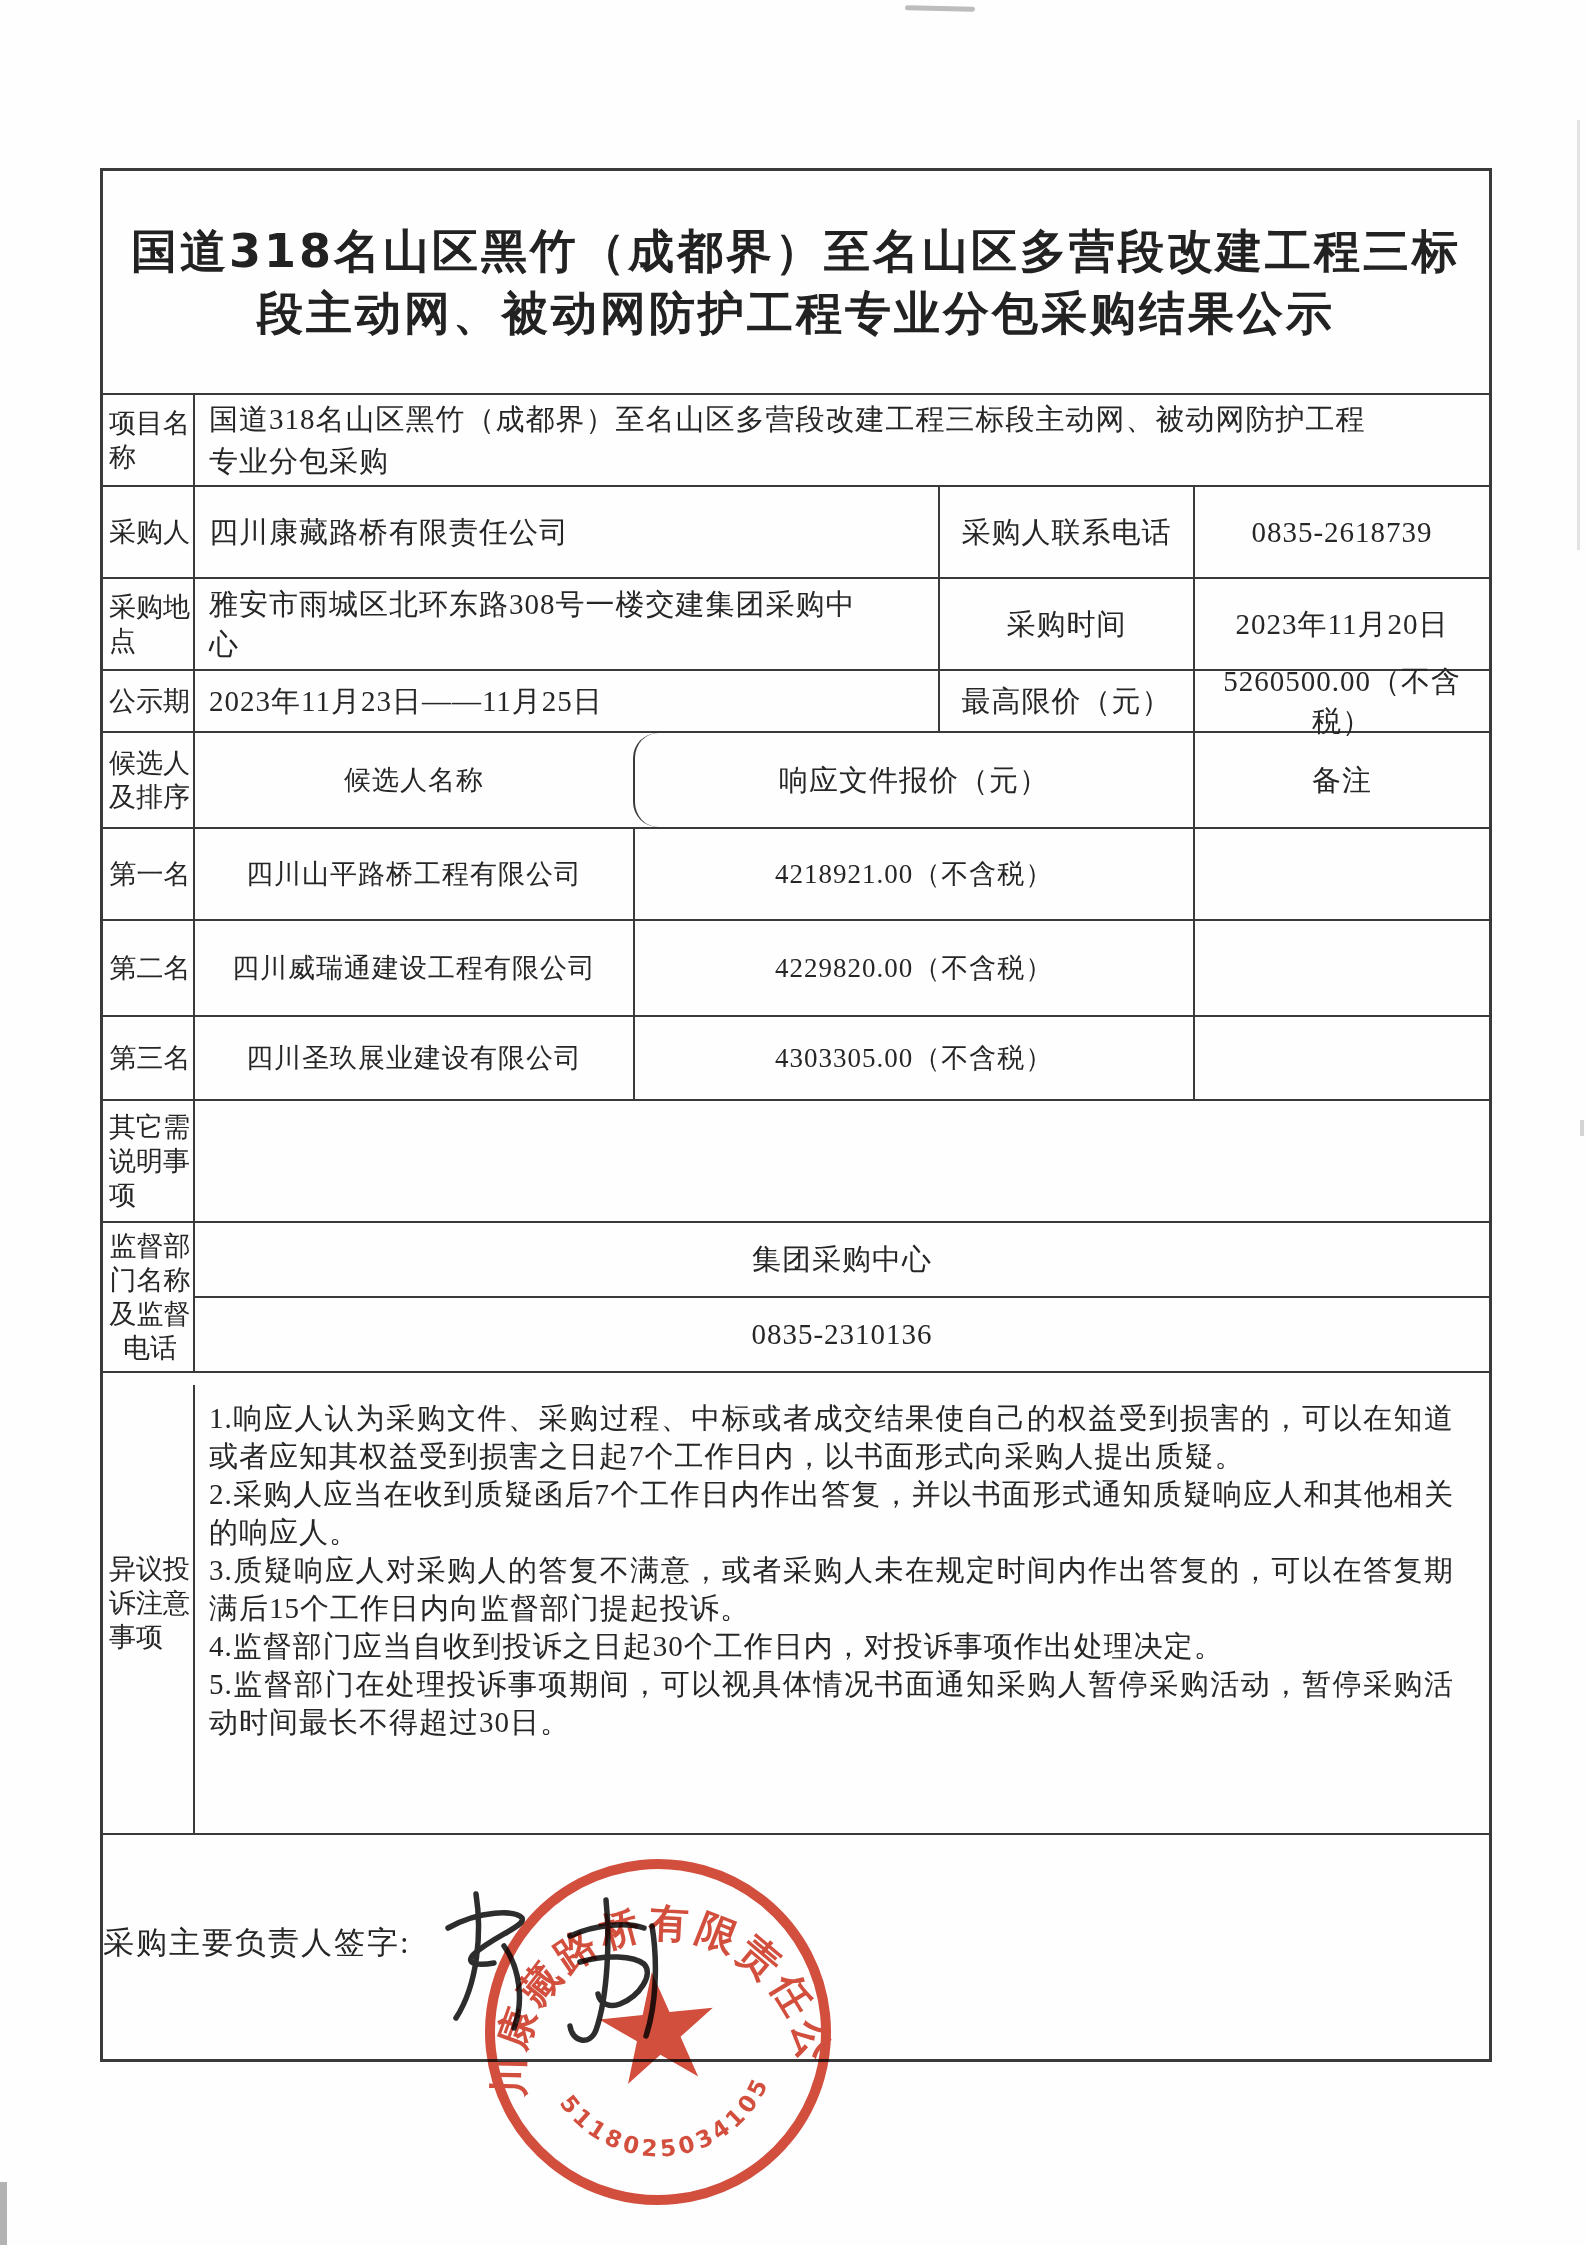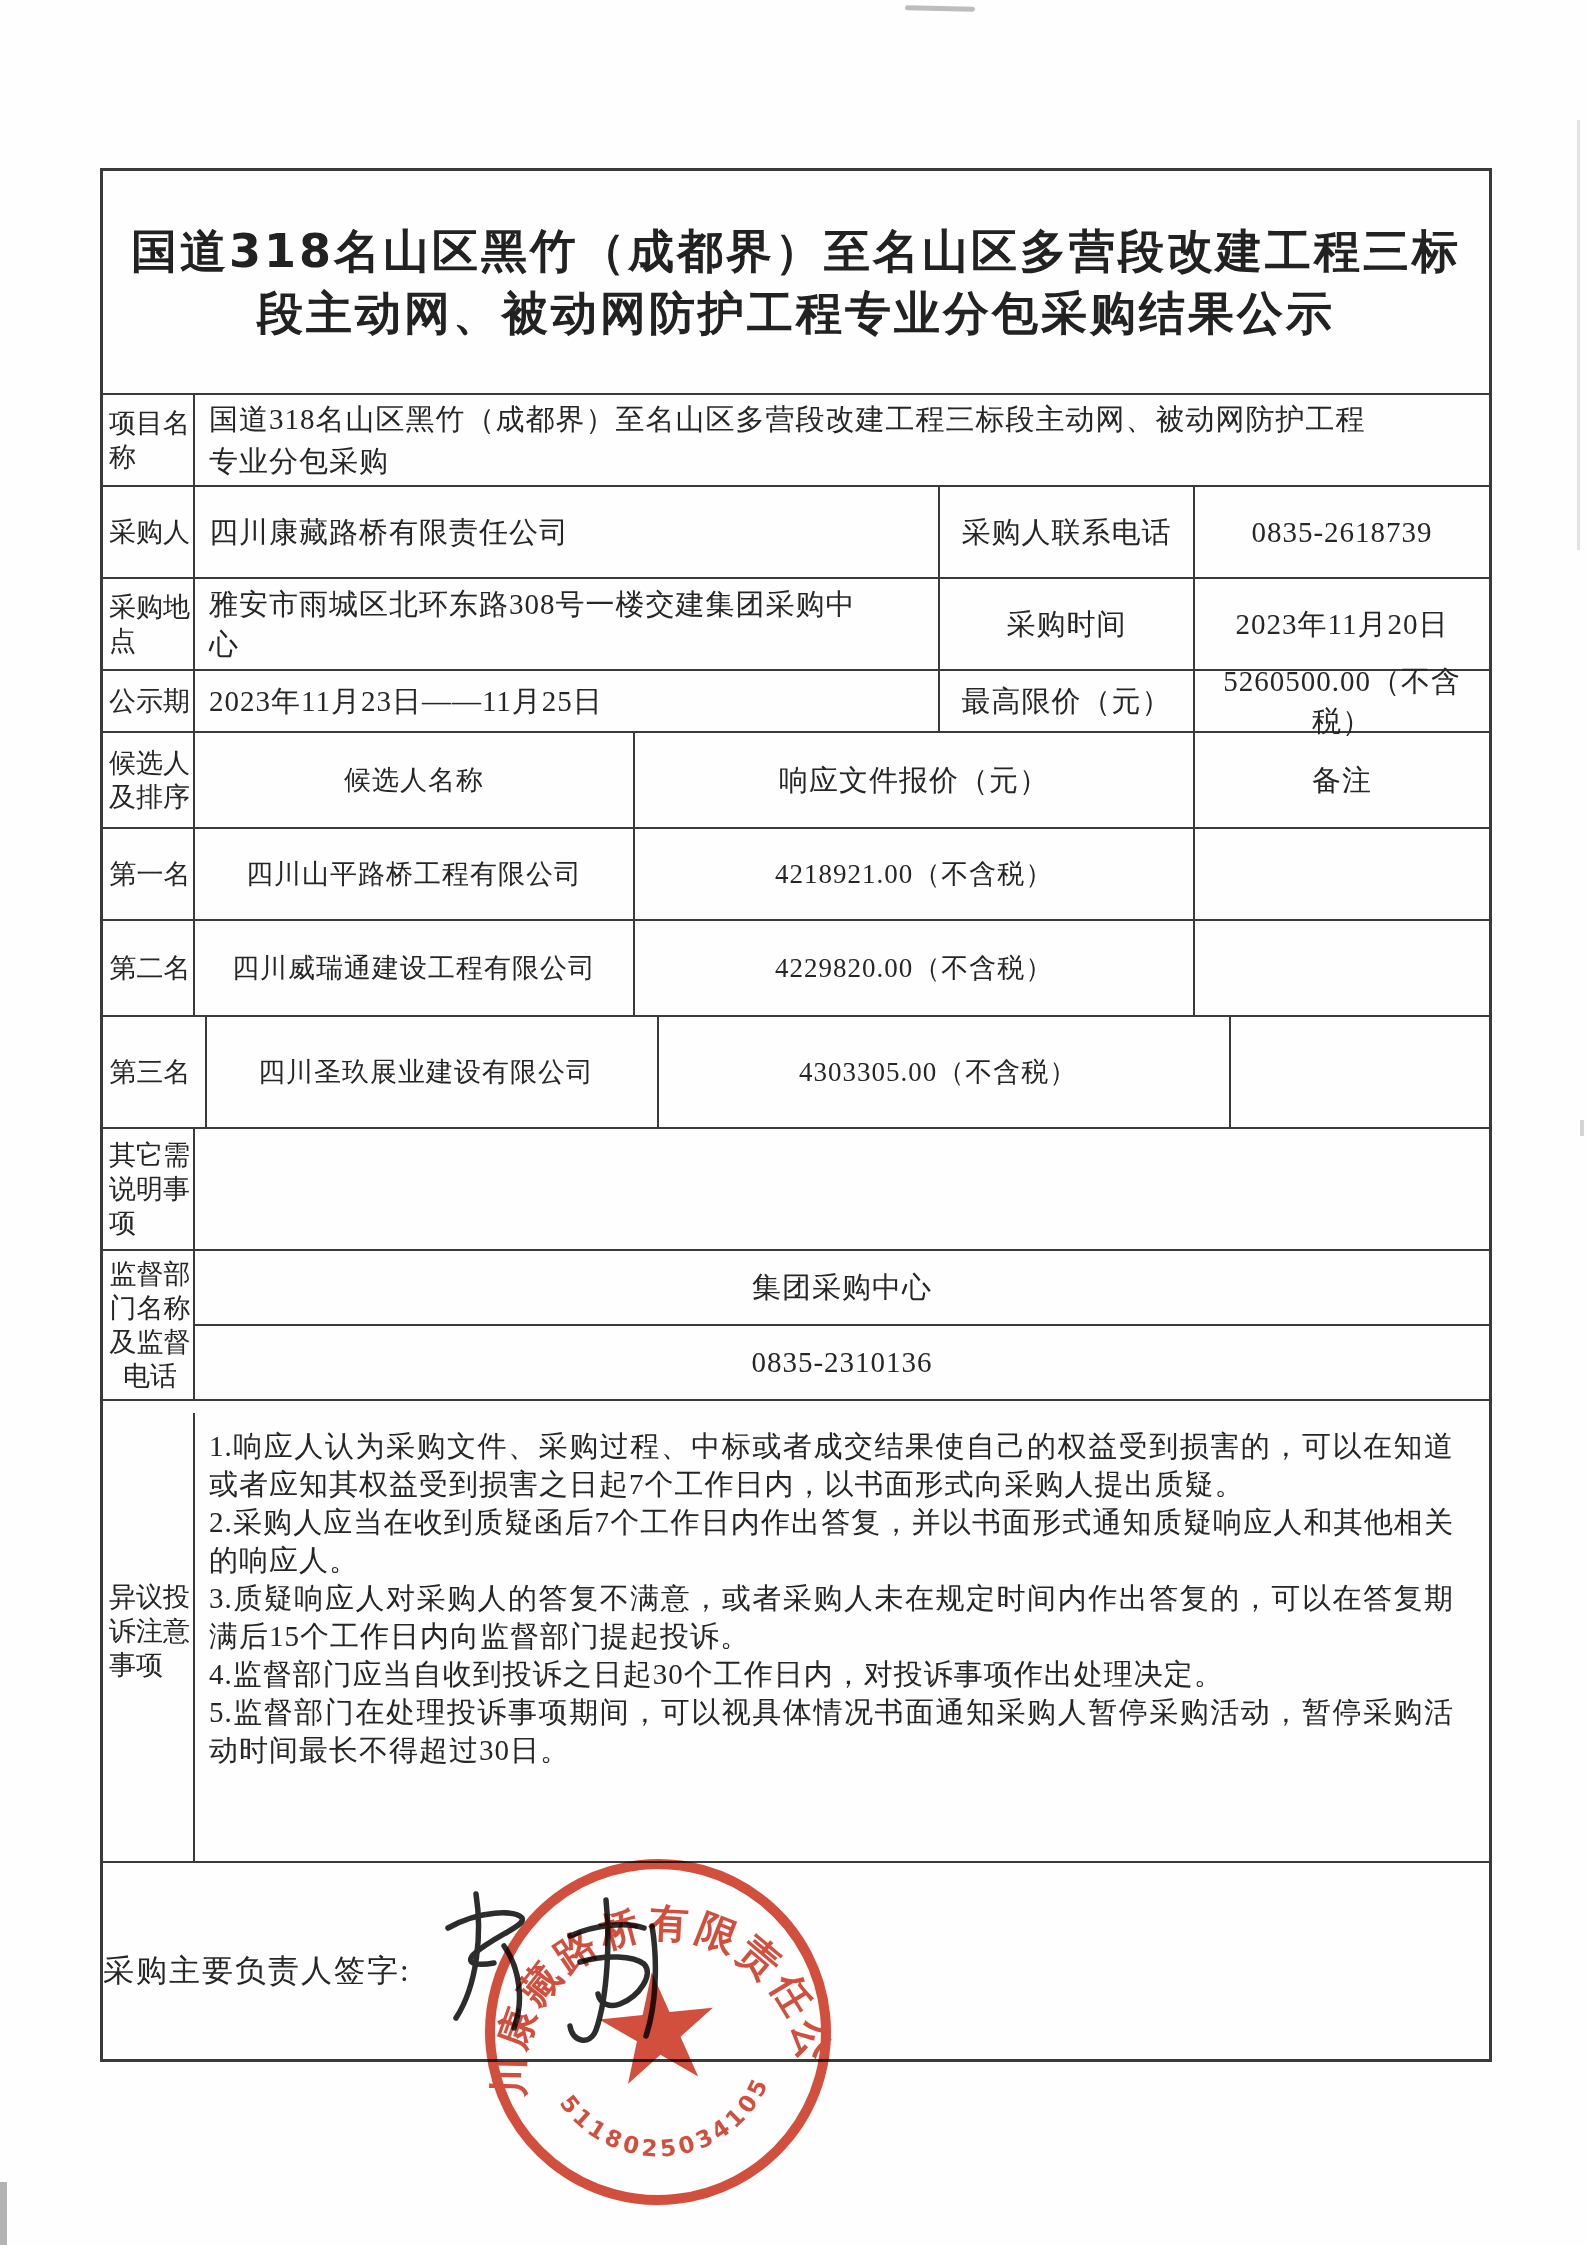--- a/index.html
+++ b/index.html
@@ -33,21 +33,21 @@
 
   
   .h-title{height:222px;}
   .h-proj{height:92px;}
   .h-pur{height:92px;}
   .h-loc{height:92px;}
   .h-pub{height:62px;}
   .h-chead{height:96px;}
   .h-c1{height:92px;}
   .h-c2{height:96px;}
-  .h-c3{height:112px;gap:12px;}
+  .h-c3{height:84px;}
   .h-other{height:122px;}
   .h-sup{height:150px;}
   .h-obj{height:462px;}
   .h-sign{height:218px;}
 
   .title-row{display:flex;align-items:center;justify-content:center;}
   .doc-title{width:1344px;margin:0 auto;text-align:center;
              font-family:"DejaVu Sans","Liberation Sans",sans-serif;font-weight:700;
              font-size:46px;letter-spacing:3px;line-height:62px;color:#222;}
 
@@ -120,21 +120,21 @@
       <div class="cell c-wide plain-val">2023年11月23日——11月25日</div>
       <div class="cell c-attr">最高限价（元）</div>
       <div class="cell c-last">5260500.00（不含税）</div>
     </div>
 
     <div class="r h-chead">
       <div class="cell lab no-bl">
           <span class="wrap">候选人及排序</span>
         </div>
       <div class="cell c-name">候选人名称</div>
-      <div class="cell c-price" style="font-size:29px;">响应文件报价（元）</div>
+      <div class="cell c-price" style="font-size:29px;border-radius:25px;">响应文件报价（元）</div>
       <div class="cell c-remark">备注</div>
     </div>
 
     <div class="r h-c1">
       <div class="cell lab no-bl centered">
           <span class="wrap">第一名</span>
         </div>
       <div class="cell c-name">四川山平路桥工程有限公司</div>
       <div class="cell c-price">4218921.00（不含税）</div>
       <div class="cell c-remark"></div>

